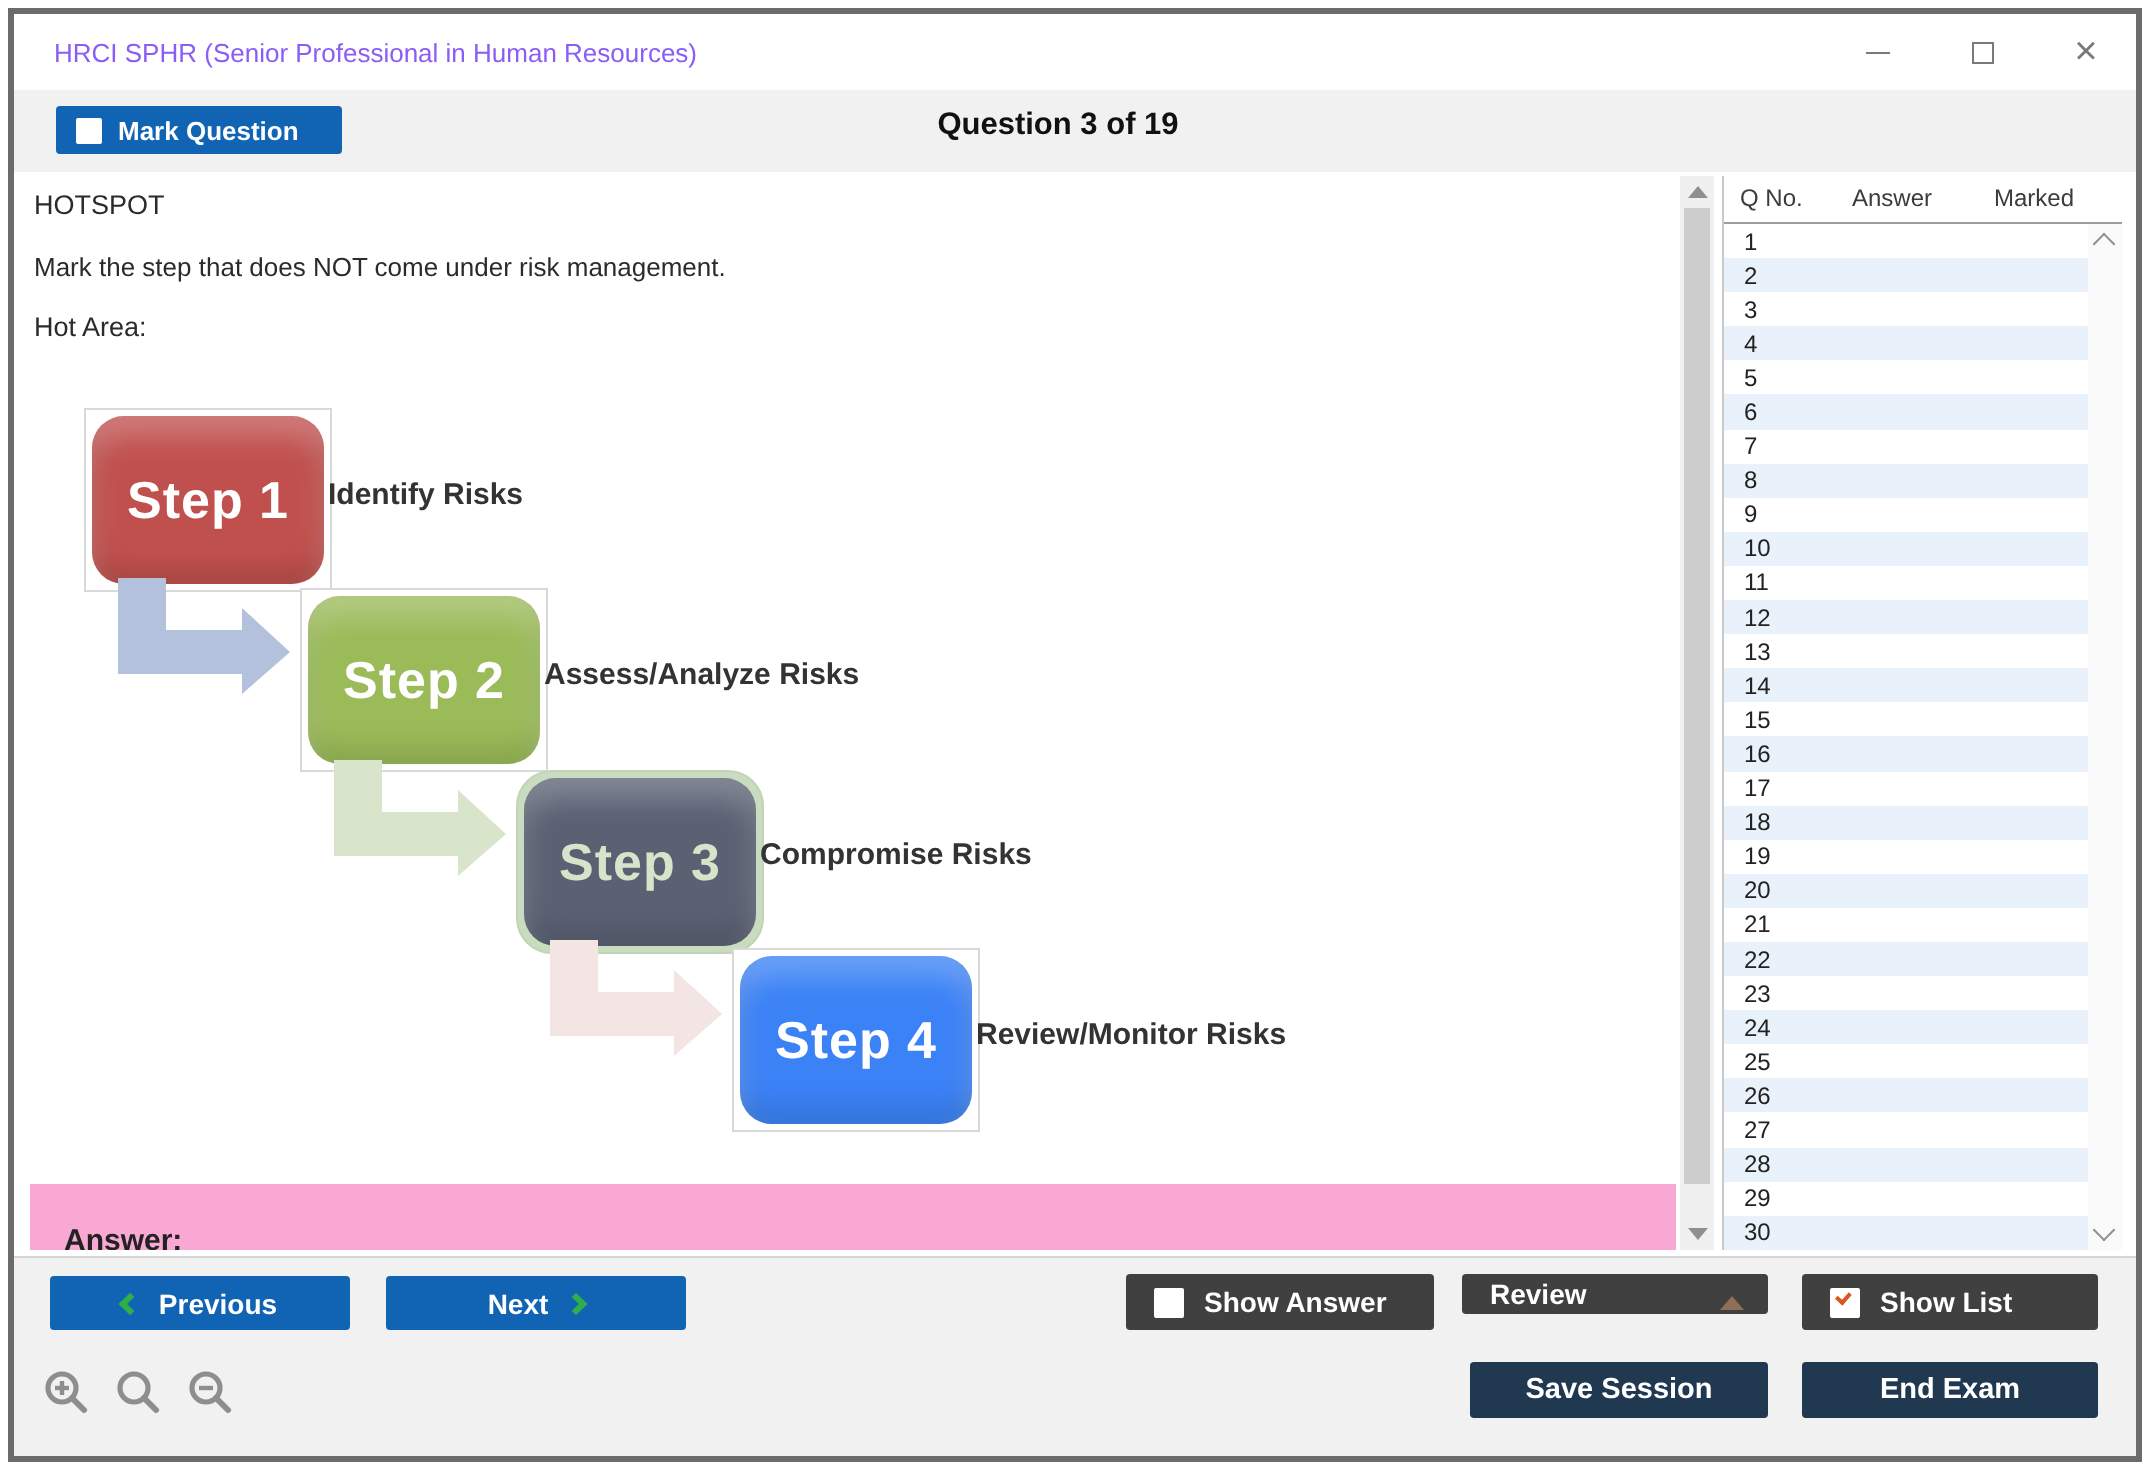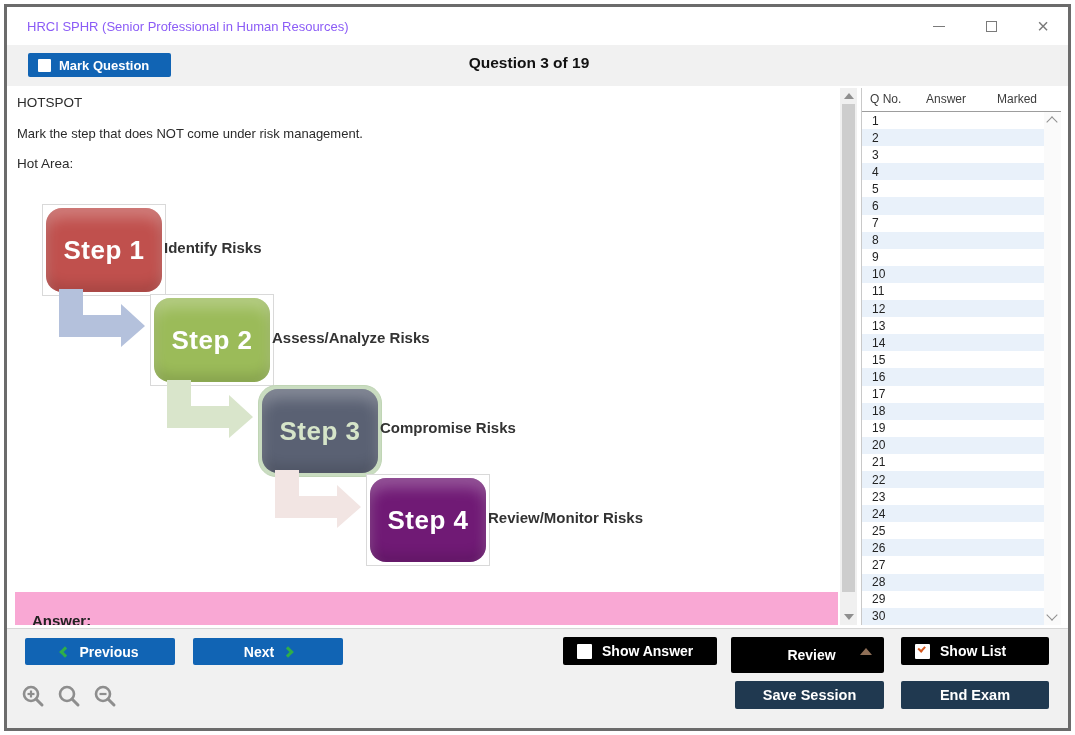--- a/index.html
+++ b/index.html
@@ -80,26 +80,26 @@
   .chev{width:8px;height:8px;border-left:1.6px solid #8f8f8f;border-bottom:1.6px solid #8f8f8f;position:absolute;left:4px;}
   .chev.up{top:6px;transform:rotate(135deg);}
   .chev.down{bottom:6px;transform:rotate(-45deg);}
 
   
   .footer{position:absolute;left:7px;top:628px;width:1061px;height:100px;background:#f1f1f1;
     border-top:1px solid #d6d6d6;z-index:2;}
   .btn{position:absolute;border:none;border-radius:2px;display:flex;align-items:center;justify-content:center;
     color:#fff;font-size:14px;font-weight:bold;cursor:pointer;gap:10px;}
   .btn-blue{background:#1164b4;}
-  .btn-orange{background:#000000;}
+  .btn-orange{background:#404040;}
   .btn-navy{background:#203950;font-weight:bold;font-size:14.5px;}
   .btn-prev{left:18px;top:9px;width:150px;height:27px;}
   .btn-next{left:186px;top:9px;width:150px;height:27px;}
   .btn-show-answer{left:556px;top:8px;width:154px;height:28px;justify-content:flex-start;padding-left:14px;}
-  .btn-review{left:724px;top:8px;width:153px;height:36px;justify-content:center;padding-left:14px;}
+  .btn-review{left:724px;top:8px;width:153px;height:20px;justify-content:flex-start;padding-left:14px;}
   .btn-show-list{left:894px;top:8px;width:148px;height:28px;justify-content:flex-start;padding-left:14px;}
   .btn-save{left:728px;top:52px;width:149px;height:28px;}
   .btn-end{left:894px;top:52px;width:148px;height:28px;}
   .gchev{width:8px;height:8px;border-left:3px solid #2fae4a;border-bottom:3px solid #2fae4a;display:inline-block;flex:none;}
   .gchev.left{transform:rotate(45deg);}
   .gchev.right{transform:rotate(225deg);}
   .cbx{width:15px;height:15px;background:#fff;border-radius:1px;flex:none;position:relative;}
   .cbx .check{position:absolute;left:3px;top:2px;width:7px;height:4.5px;border-left:2.4px solid #d6581f;
     border-bottom:2.4px solid #d6581f;transform:rotate(-48deg);}
   .rev-tri{position:absolute;right:12px;top:11px;width:0;height:0;border-left:6px solid transparent;
@@ -164,21 +164,21 @@
     <div class="step-box" style="background: rgb(90, 97, 115); color: rgb(214, 229, 201);">
         <span>Step 3</span>
       </div>
   </div>
   <div class="step-caption cap3">Compromise Risks</div>
   <svg class="arrow ar3" viewBox="0 0 86 58">
     <polygon points="0,0 24,0 24,26 62,26 62,15 86,37 62,58 62,48 0,48" fill="#f2e5e3"></polygon>
   </svg>
 
   <div class="step-wrap s4 w4">
-    <div class="step-box" style="background: #701a75; color: rgb(255, 255, 255);">
+    <div class="step-box" style="background: #3b82f6; color: rgb(255, 255, 255);">
         <span>Step 4</span>
       </div>
   </div>
   <div class="step-caption cap4">Review/Monitor Risks</div>
 
   <div class="answer-band">
     <span class="answer-label">Answer:</span>
   </div>
 </div>
 

